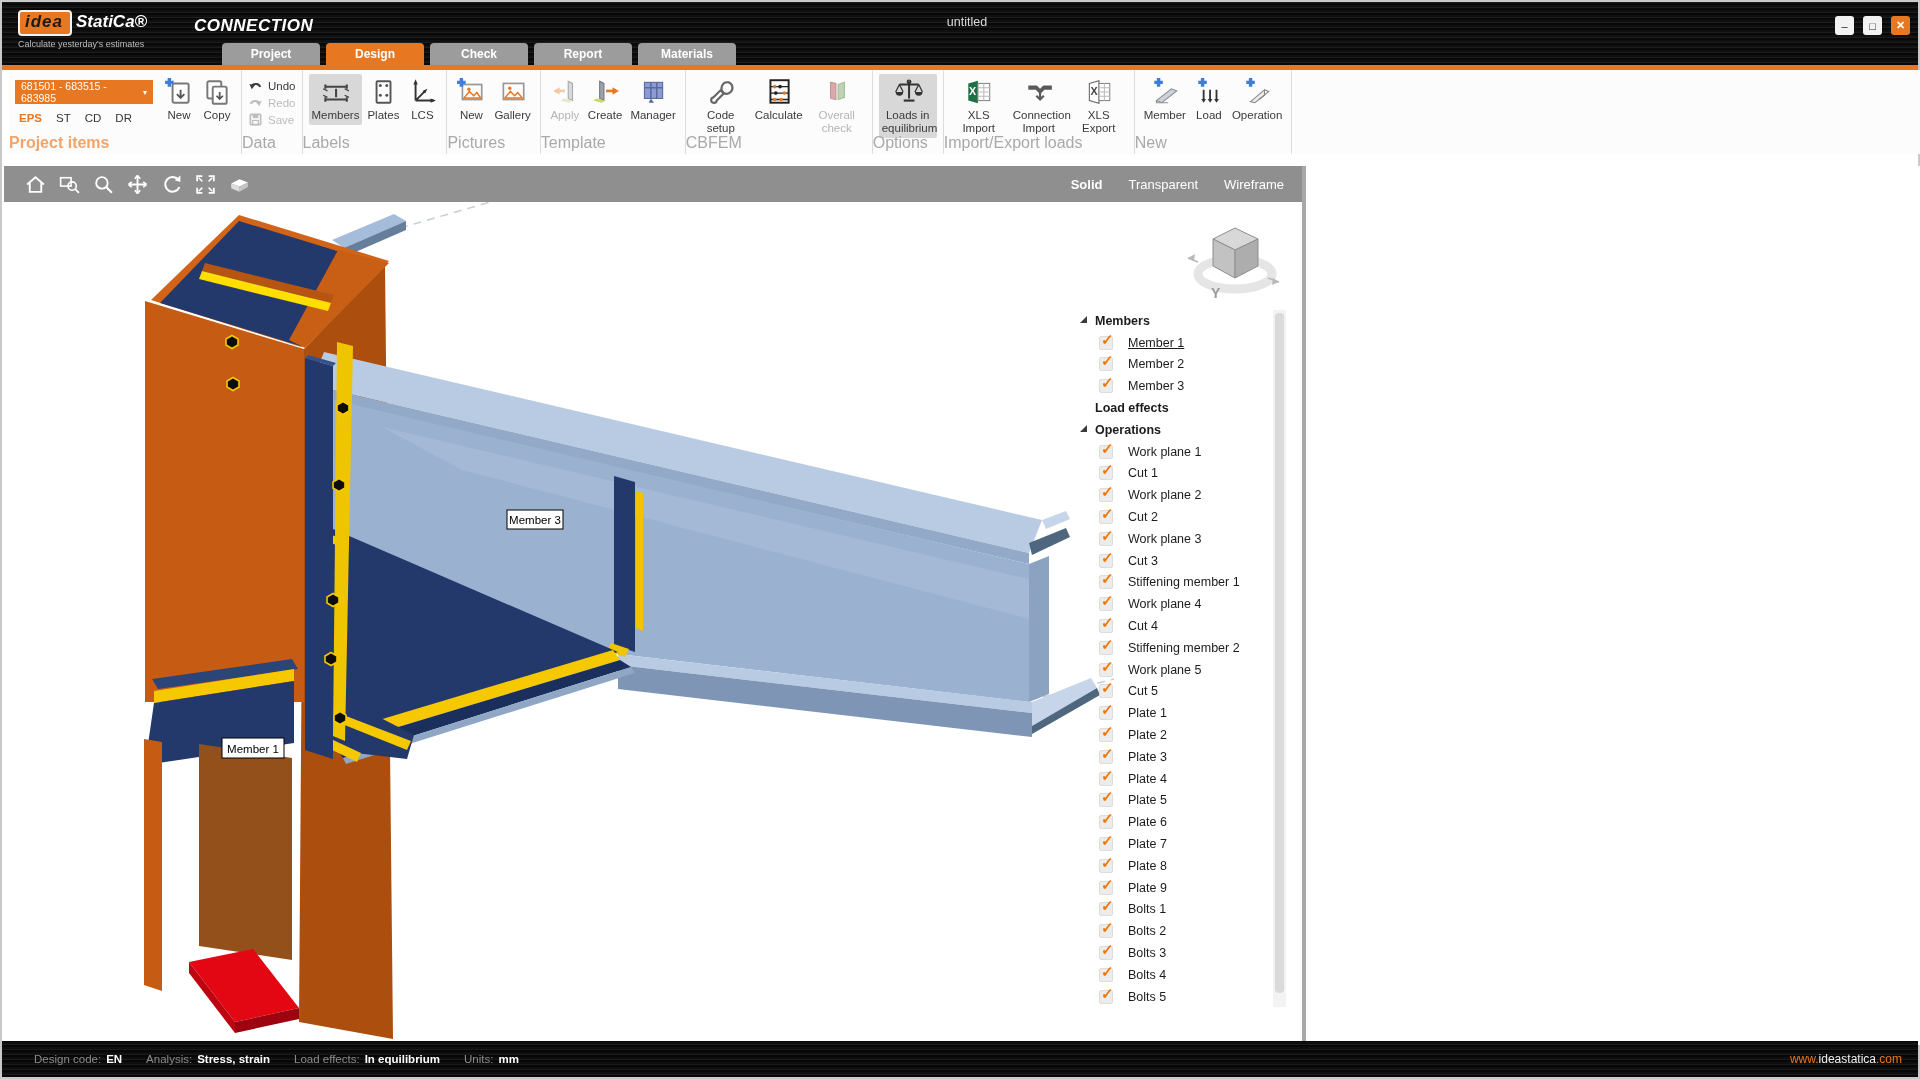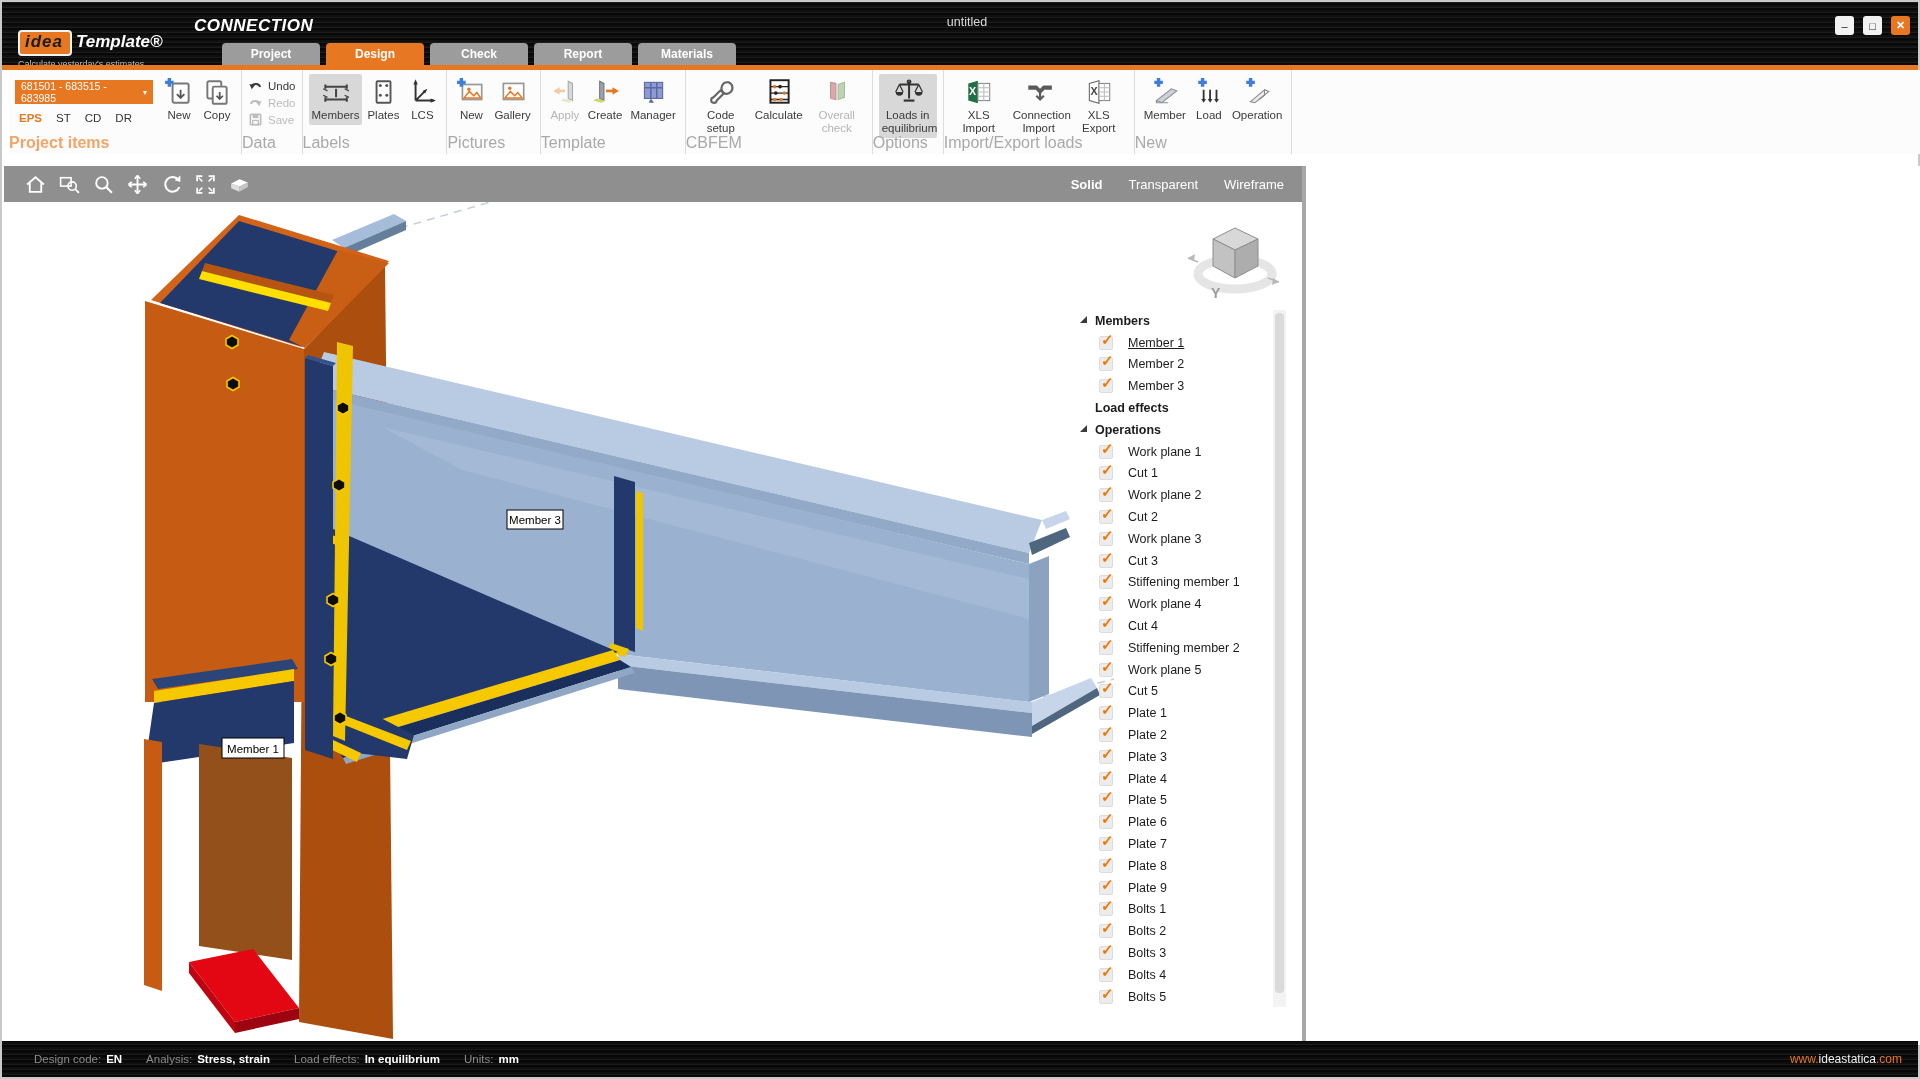--- a/index.html
+++ b/index.html
@@ -4,21 +4,21 @@
 <style>
   * { margin:0; padding:0; box-sizing:border-box; }
   html,body { width:1920px; height:1079px; overflow:hidden; font-family:"Liberation Sans",sans-serif; background:#fff; }
   #win { position:absolute; inset:0; border:2px solid #c9c9c9; background:#fff; }
 
   
   #titlebar { position:absolute; left:0; top:0; width:100%; height:63px;
     background:#111 repeating-linear-gradient(0deg,#080808 0 2px,#1d1d1d 2px 3px,#101010 3px 5px); }
   #brand { position:absolute; left:16px; top:8px; }
   #logo-box { display:inline-block; background:#e87722; border:2px solid #f4f4f4; border-radius:4px;
-    color:#1a1a1a; font-weight:bold; font-style:italic; font-size:17px; padding:0 7px 2px 5px; letter-spacing:1px;margin-top:20px; }
+    color:#1a1a1a; font-weight:bold; font-style:italic; font-size:17px; padding:0 7px 2px 5px; letter-spacing:1px; }
   #brand-name { color:#fff; font-weight:bold; font-style:italic; font-size:17px; margin-left:4px; }
   #tagline { color:#bdbdbd; font-size:9px; margin-top:3px; }
   #product { position:absolute; left:192px; top:14px; color:#fff; font-weight:bold; font-style:italic; font-size:17px; letter-spacing:.5px; }
   #doc-title { position:absolute; left:0; right:0; top:13px; text-align:center; color:#dcdcdc; font-size:12.5px;padding-left:14px; }
   .winbtn { position:absolute; top:14px; width:19px; height:19px; border-radius:3px; background:#f2f2f2;
     display:flex; align-items:center; justify-content:center; font-size:11px; color:#222; cursor:pointer; }
   #btn-min { left:1833px; } #btn-max { left:1861px; }
   #btn-close { left:1889px; background:#e87722; color:#fff; font-weight:bold; }
 
   
@@ -88,21 +88,21 @@
   #st-site { margin-left:auto; font-size:12px; }
   #st-site .o { color:#e87722; } #st-site .w { color:#f2f2f2; }
 </style>
 </head>
 <body>
 
 <div id="win">
 
   <div id="titlebar">
     <div id="brand">
-      <span id="logo-box">idea</span><span id="brand-name">Template®</span>
+      <span id="logo-box">idea</span><span id="brand-name">StatiCa®</span>
       <div id="tagline">Calculate yesterday's estimates</div>
     </div>
     <div id="product">CONNECTION</div>
     <div id="doc-title">untitled</div>
     <div class="winbtn" id="btn-min">–</div>
     <div class="winbtn" id="btn-max">□</div>
     <div class="winbtn" id="btn-close">✕</div>
     <div id="tabs">
         <div class="tab">Project</div>
         <div class="tab active">Design</div>

